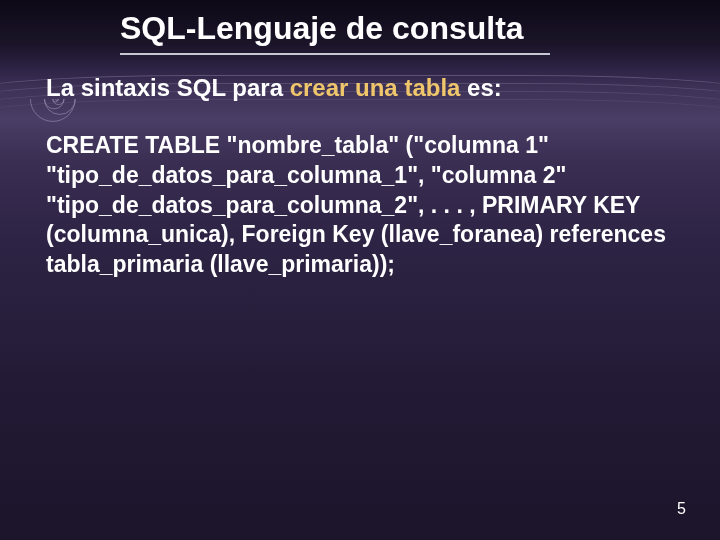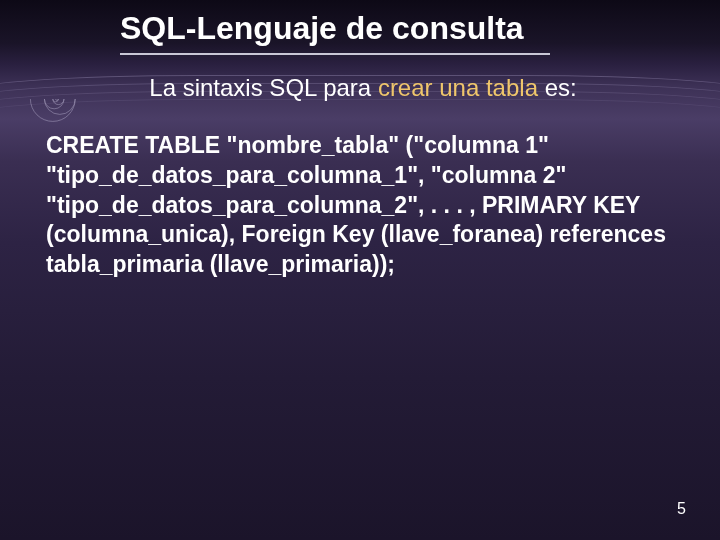--- a/index.html
+++ b/index.html
@@ -63,25 +63,24 @@
       width: 430px;
       height: 2px;
       background: #c9c7d6;
     }
     .content {
       position: relative;
       padding: 18px 40px 0 46px;
     }
     .subtitle {
       font-size: 24px;
-      font-weight: normal;
+      font-weight: bold;
       color: #ffffff;
       margin-bottom: 28px;
       line-height: 1.25;
-      text-align: center;
     }
     .subtitle .highlight {
       color: #efc66b;
     }
     .code {
       font-size: 23px;
       font-weight: bold;
       color: #ffffff;
       line-height: 1.3;
       white-space: normal;

